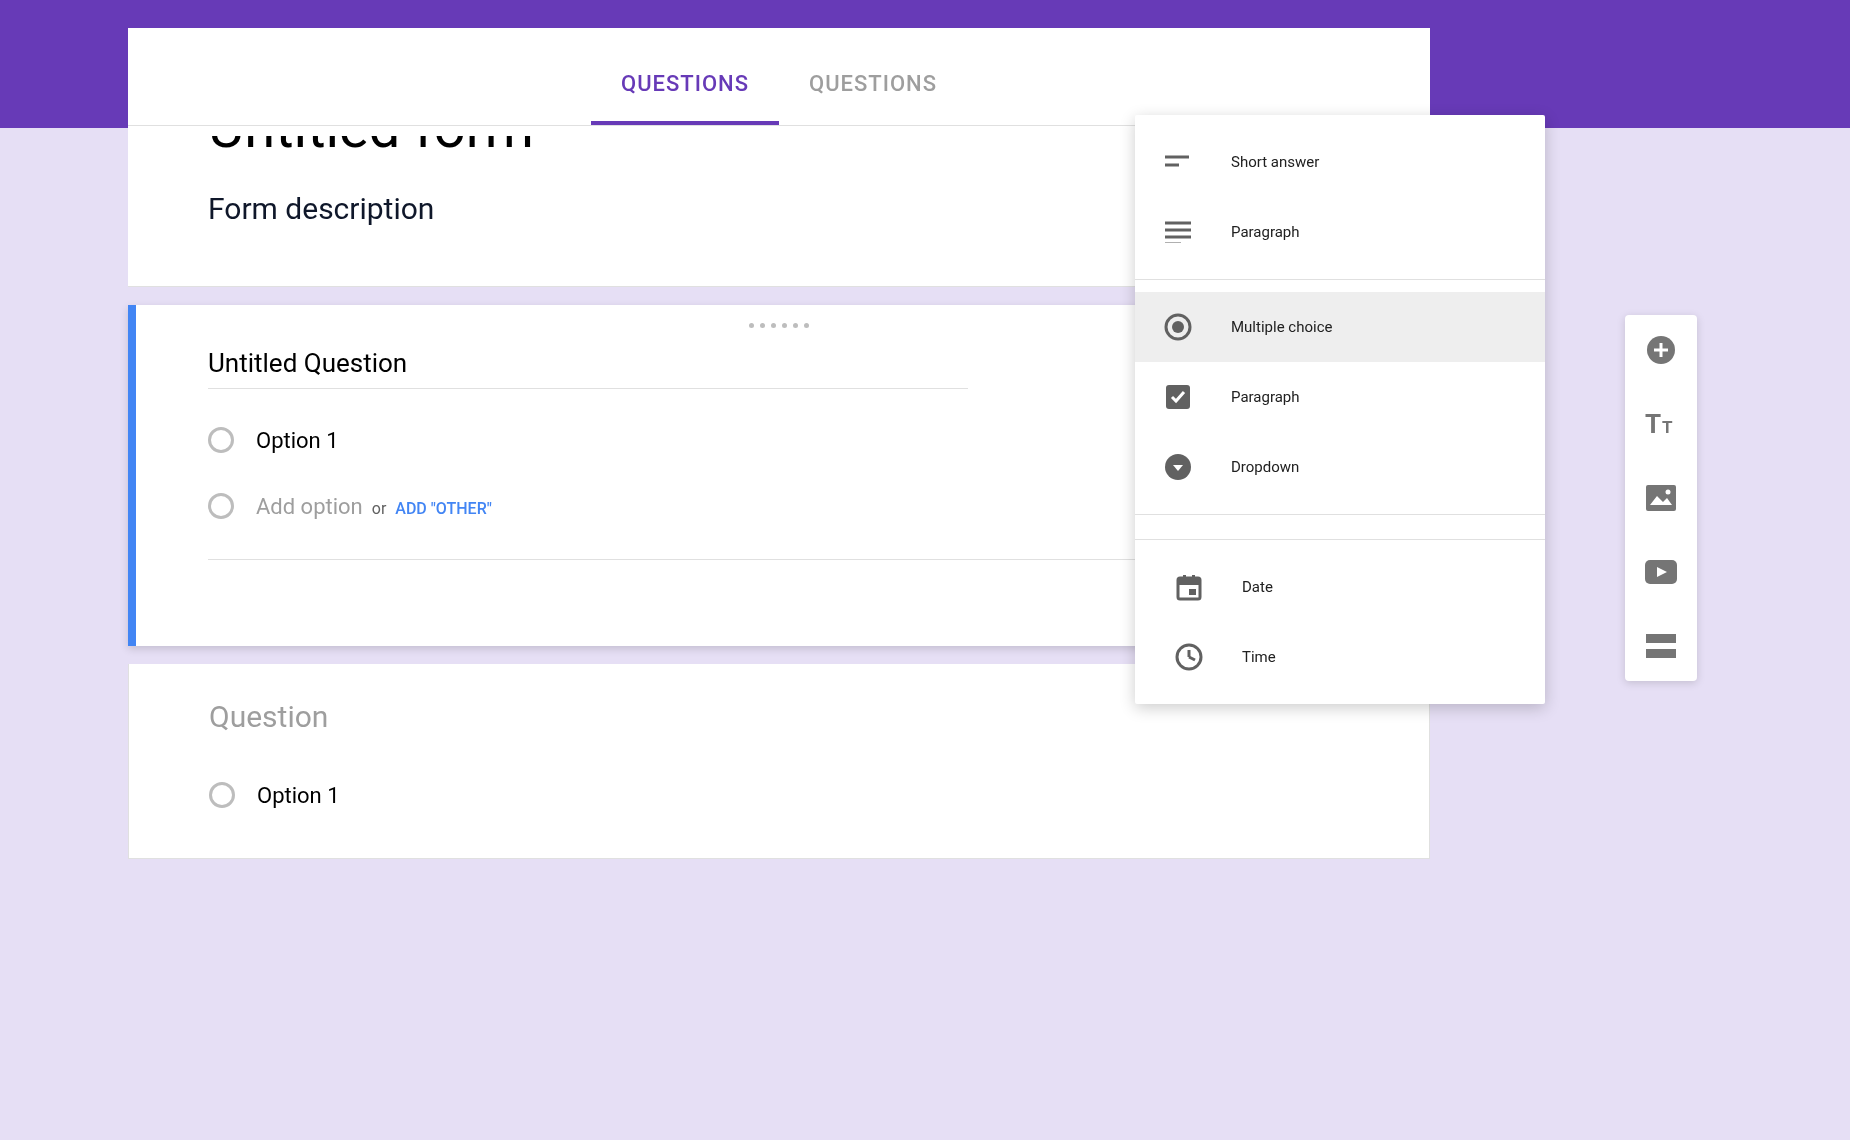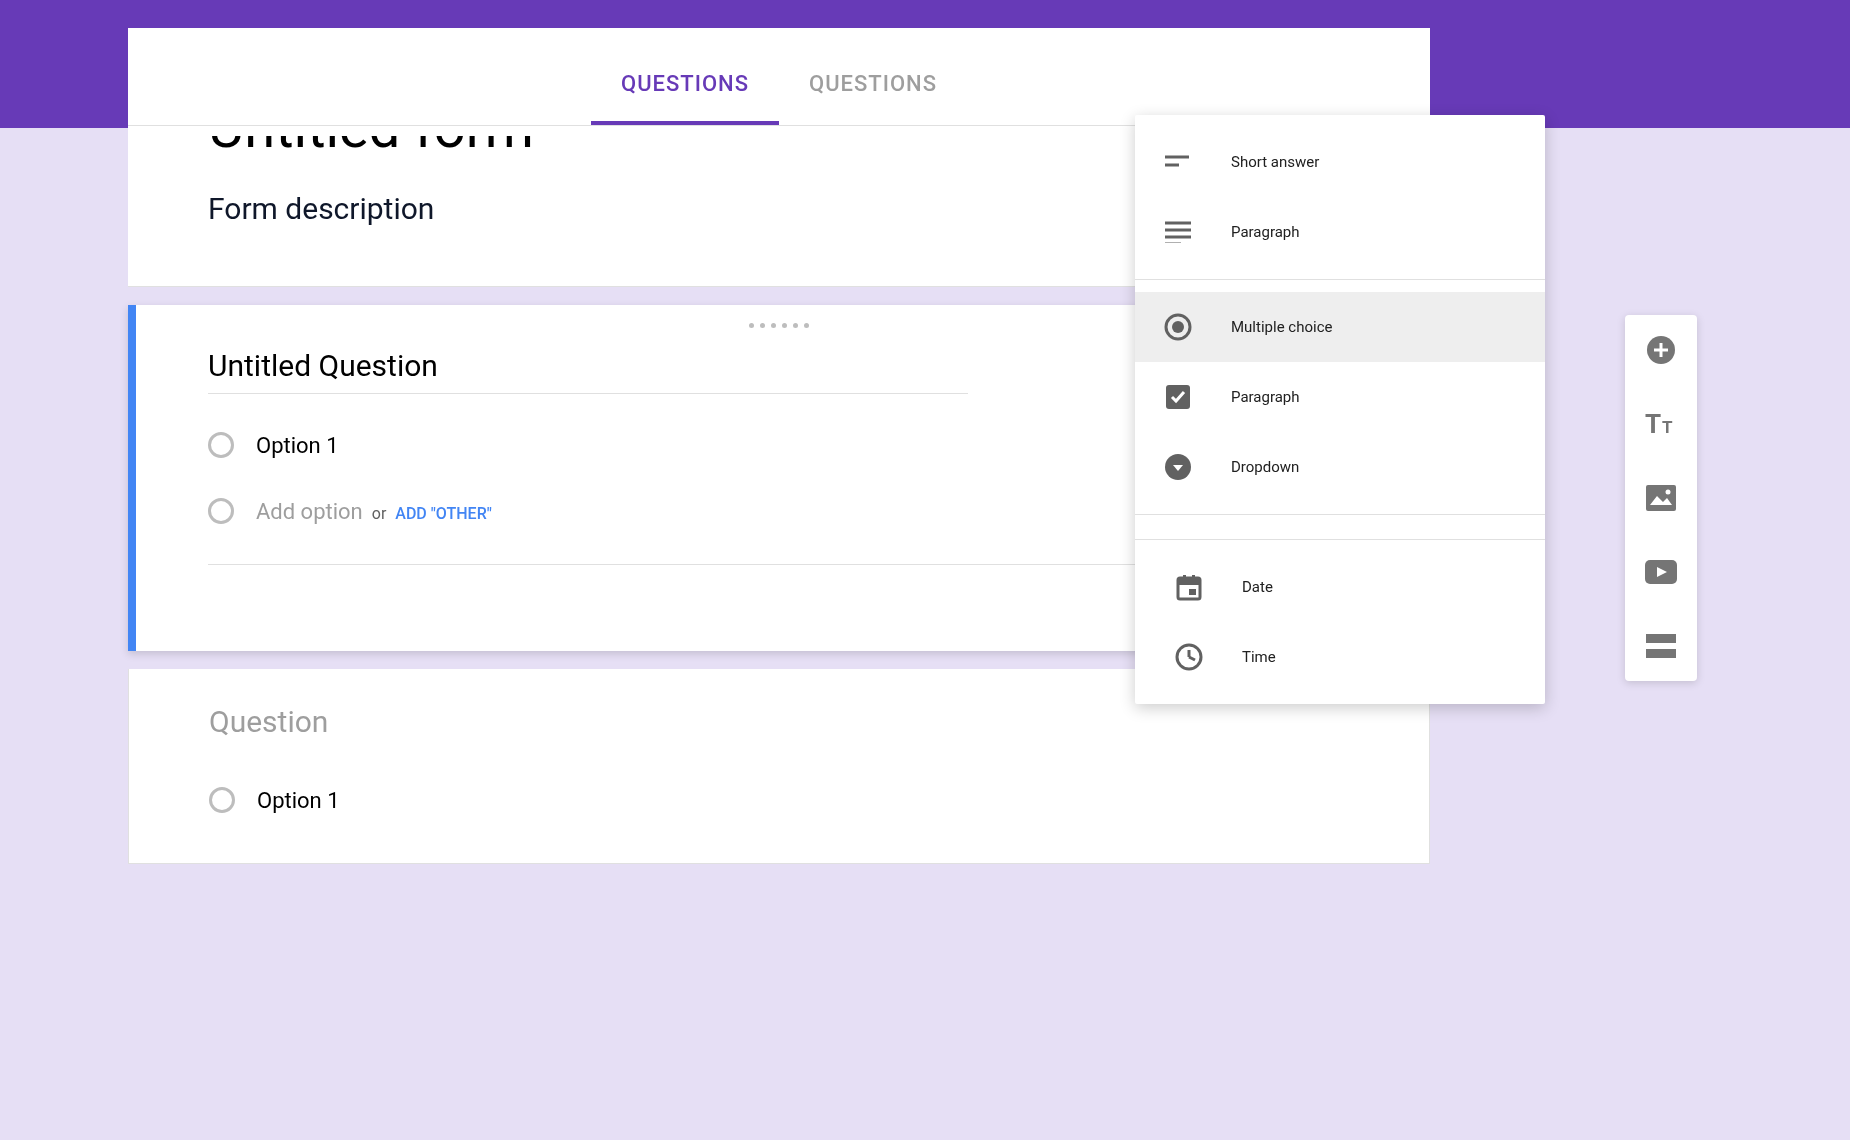--- a/index.html
+++ b/index.html
@@ -88,21 +88,21 @@
       width: 5px;
       height: 5px;
       background: #bdbdbd;
       border-radius: 50%;
     }
     .question-title-row {
       display: flex;
       align-items: center;
     }
     .question-title {
-      font-size: 30px;
+      font-size: 26px;
       font-weight: 400;
       color: #000;
       flex: 1;
       border-bottom: 1px solid #e0e0e0;
       padding-bottom: 10px;
       max-width: 760px;
     }
     .options-area {
       margin-top: 38px;
     }

